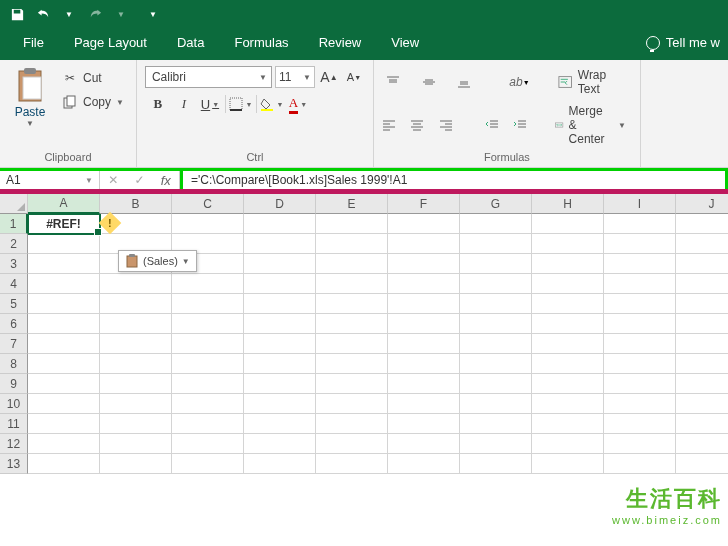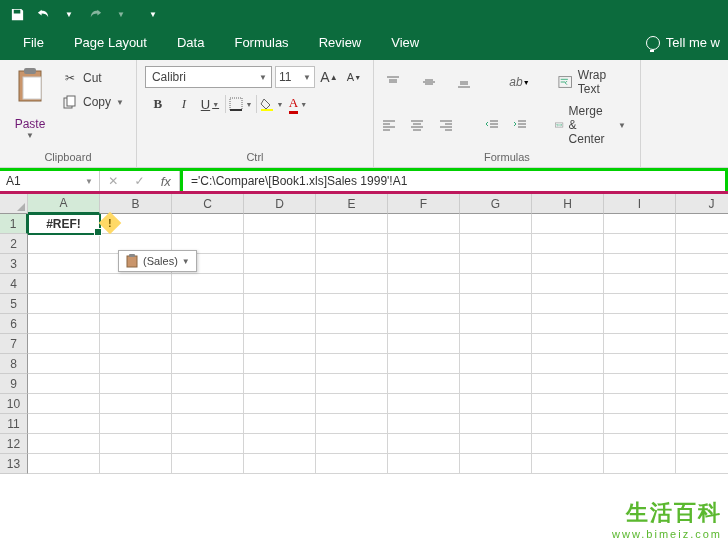--- a/index.html
+++ b/index.html
@@ -16,21 +16,21 @@
 .bulb { width: 14px; height: 14px; border: 1.5px solid #fff; border-radius: 50%; position: relative; }
 .bulb::after { content:''; position:absolute; bottom:-3px; left:3px; width:4px; height:2px; background:#fff; }
 
 .ribbon { background: #f3f3f3; height: 108px; border-bottom: 1px solid #d4d4d4; display: flex; }
 .rgroup { border-right: 1px solid #d4d4d4; padding: 4px 8px 0 8px; display: flex; flex-direction: column; }
 .rgroup .glabel { text-align: center; font-size: 11px; color: #666; margin-top: auto; padding: 3px 0 4px 0; }
 .rgroup .gbody { flex: 1; display: flex; gap: 6px; }
 
 .paste-big { display: flex; flex-direction: column; align-items: center; width: 44px; cursor: pointer; }
 .paste-big .clip { width: 30px; height: 36px; margin-top: 3px; }
-.paste-big .lbl { font-size: 12px; color: #701a75; margin-top: 14px; text-align: center; }
+.paste-big .lbl { font-size: 12px; color: #0c4a6e; margin-top: 2px; text-align: center; }
 .paste-big .arr { font-size: 8px; color: #666; }
 
 .small-stack { display: flex; flex-direction: column; gap: 4px; padding-top: 4px; }
 .small-btn { display: flex; align-items: center; gap: 5px; font-size: 12px; color: #444; cursor: pointer; padding: 2px 4px; }
 .small-btn .ic { width: 16px; height: 16px; display: flex; align-items: center; justify-content: center; }
 
 .font-group .gbody { flex-direction: column; gap: 4px; padding-top: 2px; width: 220px; }
 .font-row1 { display: flex; gap: 3px; align-items: center; }
 .font-select { background: #fff; border: 1px solid #a3a3a3; height: 22px; display: flex; align-items: center; padding: 0 4px 0 6px; font-size: 12px; color: #444; flex: 1; cursor: pointer; }
 .font-select .dn { margin-left: auto; font-size: 8px; color: #666; }
@@ -42,21 +42,21 @@
 .font-row2 .sep { width: 1px; height: 18px; background: #d0d0d0; margin: 0 2px; }
 .fbtn .dn { font-size: 7px; color: #666; margin-left: 2px; }
 
 .align-group .gbody { flex-direction: column; gap: 4px; padding-top: 2px; width: 250px; }
 .align-row { display: flex; gap: 14px; align-items: center; }
 .abtn { width: 24px; height: 22px; display: flex; align-items: center; justify-content: center; cursor: pointer; }
 .abtn svg { fill: #666; }
 .wrap-btn { display: flex; align-items: center; gap: 5px; font-size: 12px; color: #444; cursor: pointer; padding: 2px 6px; margin-left: 8px; }
 .merge-btn { display: flex; align-items: center; gap: 5px; font-size: 12px; color: #444; cursor: pointer; padding: 2px 6px; margin-left: 8px; }
 
-.formula-row { height: 26px; display: flex; align-items: stretch; border-bottom: 3px solid #be185d; background: #fff; border-top: 3px solid #00d000; }
+.formula-row { height: 26px; display: flex; align-items: stretch; border-bottom: 5px solid #be185d; background: #fff; border-top: 3px solid #00d000; }
 .namebox { width: 100px; border-right: 1px solid #ccc; display: flex; align-items: center; padding: 0 6px; font-size: 12px; color: #333; background: #fff; }
 .namebox .dn { margin-left: auto; font-size: 8px; color: #888; }
 .fx-mid { width: 80px; display: flex; align-items: center; justify-content: space-around; border-right: 1px solid #ccc; }
 .fx-mid span { color: #aaa; font-size: 12px; }
 .fx-mid .fx { font-style: italic; color: #666; font-size: 13px; }
 .formula-input { flex: 1; display: flex; align-items: center; padding: 0 8px; font-size: 12px; color: #333; border-left: 3px solid #00d000; border-right: 3px solid #00d000; }
 
 .grid-wrap { display: flex; height: calc(546px - 28px - 32px - 108px - 32px); overflow: hidden; position: relative; }
 .corner { width: 28px; height: 20px; background: #e8e8e8; border-right: 1px solid #ccc; border-bottom: 1px solid #999; position: absolute; top: 0; left: 0; z-index: 3; }
 .corner::after { content:''; position:absolute; right:2px; bottom:2px; width:0; height:0; border-left:8px solid transparent; border-bottom:8px solid #b0b0b0; }
@@ -72,21 +72,21 @@
 .cell.active { outline: 2px solid #0c6b3d; outline-offset: -1px; font-weight: bold; justify-content: center; position: relative; }
 .cell.active::after { content:''; position:absolute; right:-3px; bottom:-3px; width:6px; height:6px; background:#0c6b3d; border:1px solid #fff; }
 
 .error-diamond { position: absolute; top: 21px; left: 102px; width: 16px; height: 16px; background: #ffd966; transform: rotate(45deg); display: flex; align-items: center; justify-content: center; cursor: pointer; z-index: 4; }
 .error-diamond span { transform: rotate(-45deg); font-size: 11px; font-weight: bold; color: #7a5c00; }
 
 .paste-options { position: absolute; top: 56px; left: 118px; background: #fff; border: 1px solid #adadad; padding: 3px 6px; font-size: 11px; color: #444; display: flex; align-items: center; gap: 4px; cursor: pointer; z-index: 4; box-shadow: 1px 1px 3px rgba(0,0,0,0.2); }
 .paste-options .clipb { width: 14px; height: 14px; }
 .paste-options .dn { font-size: 8px; color: #666; }
 
-.watermark { position: absolute; bottom: 6px; right: 6px; text-align: right; z-index: 10; }
+.watermark { position: absolute; bottom: 20px; right: 6px; text-align: right; z-index: 10; }
 .watermark .chinese { color: #5bb82f; font-size: 22px; font-weight: bold; letter-spacing: 2px; text-shadow: 1px 1px 0 #fff; }
 .watermark .url { color: #5bb82f; font-size: 11px; letter-spacing: 2px; }
 </style>
 </head>
 <body>
 
 <div class="titlebar">
   <div class="ticon">
     <svg viewBox="0 0 16 16" width="15" height="15">
         <path d="M2 2h10l2 2v10H2V2zm2 1v4h7V3H4zm1 7h6v3H5v-3z"></path>

